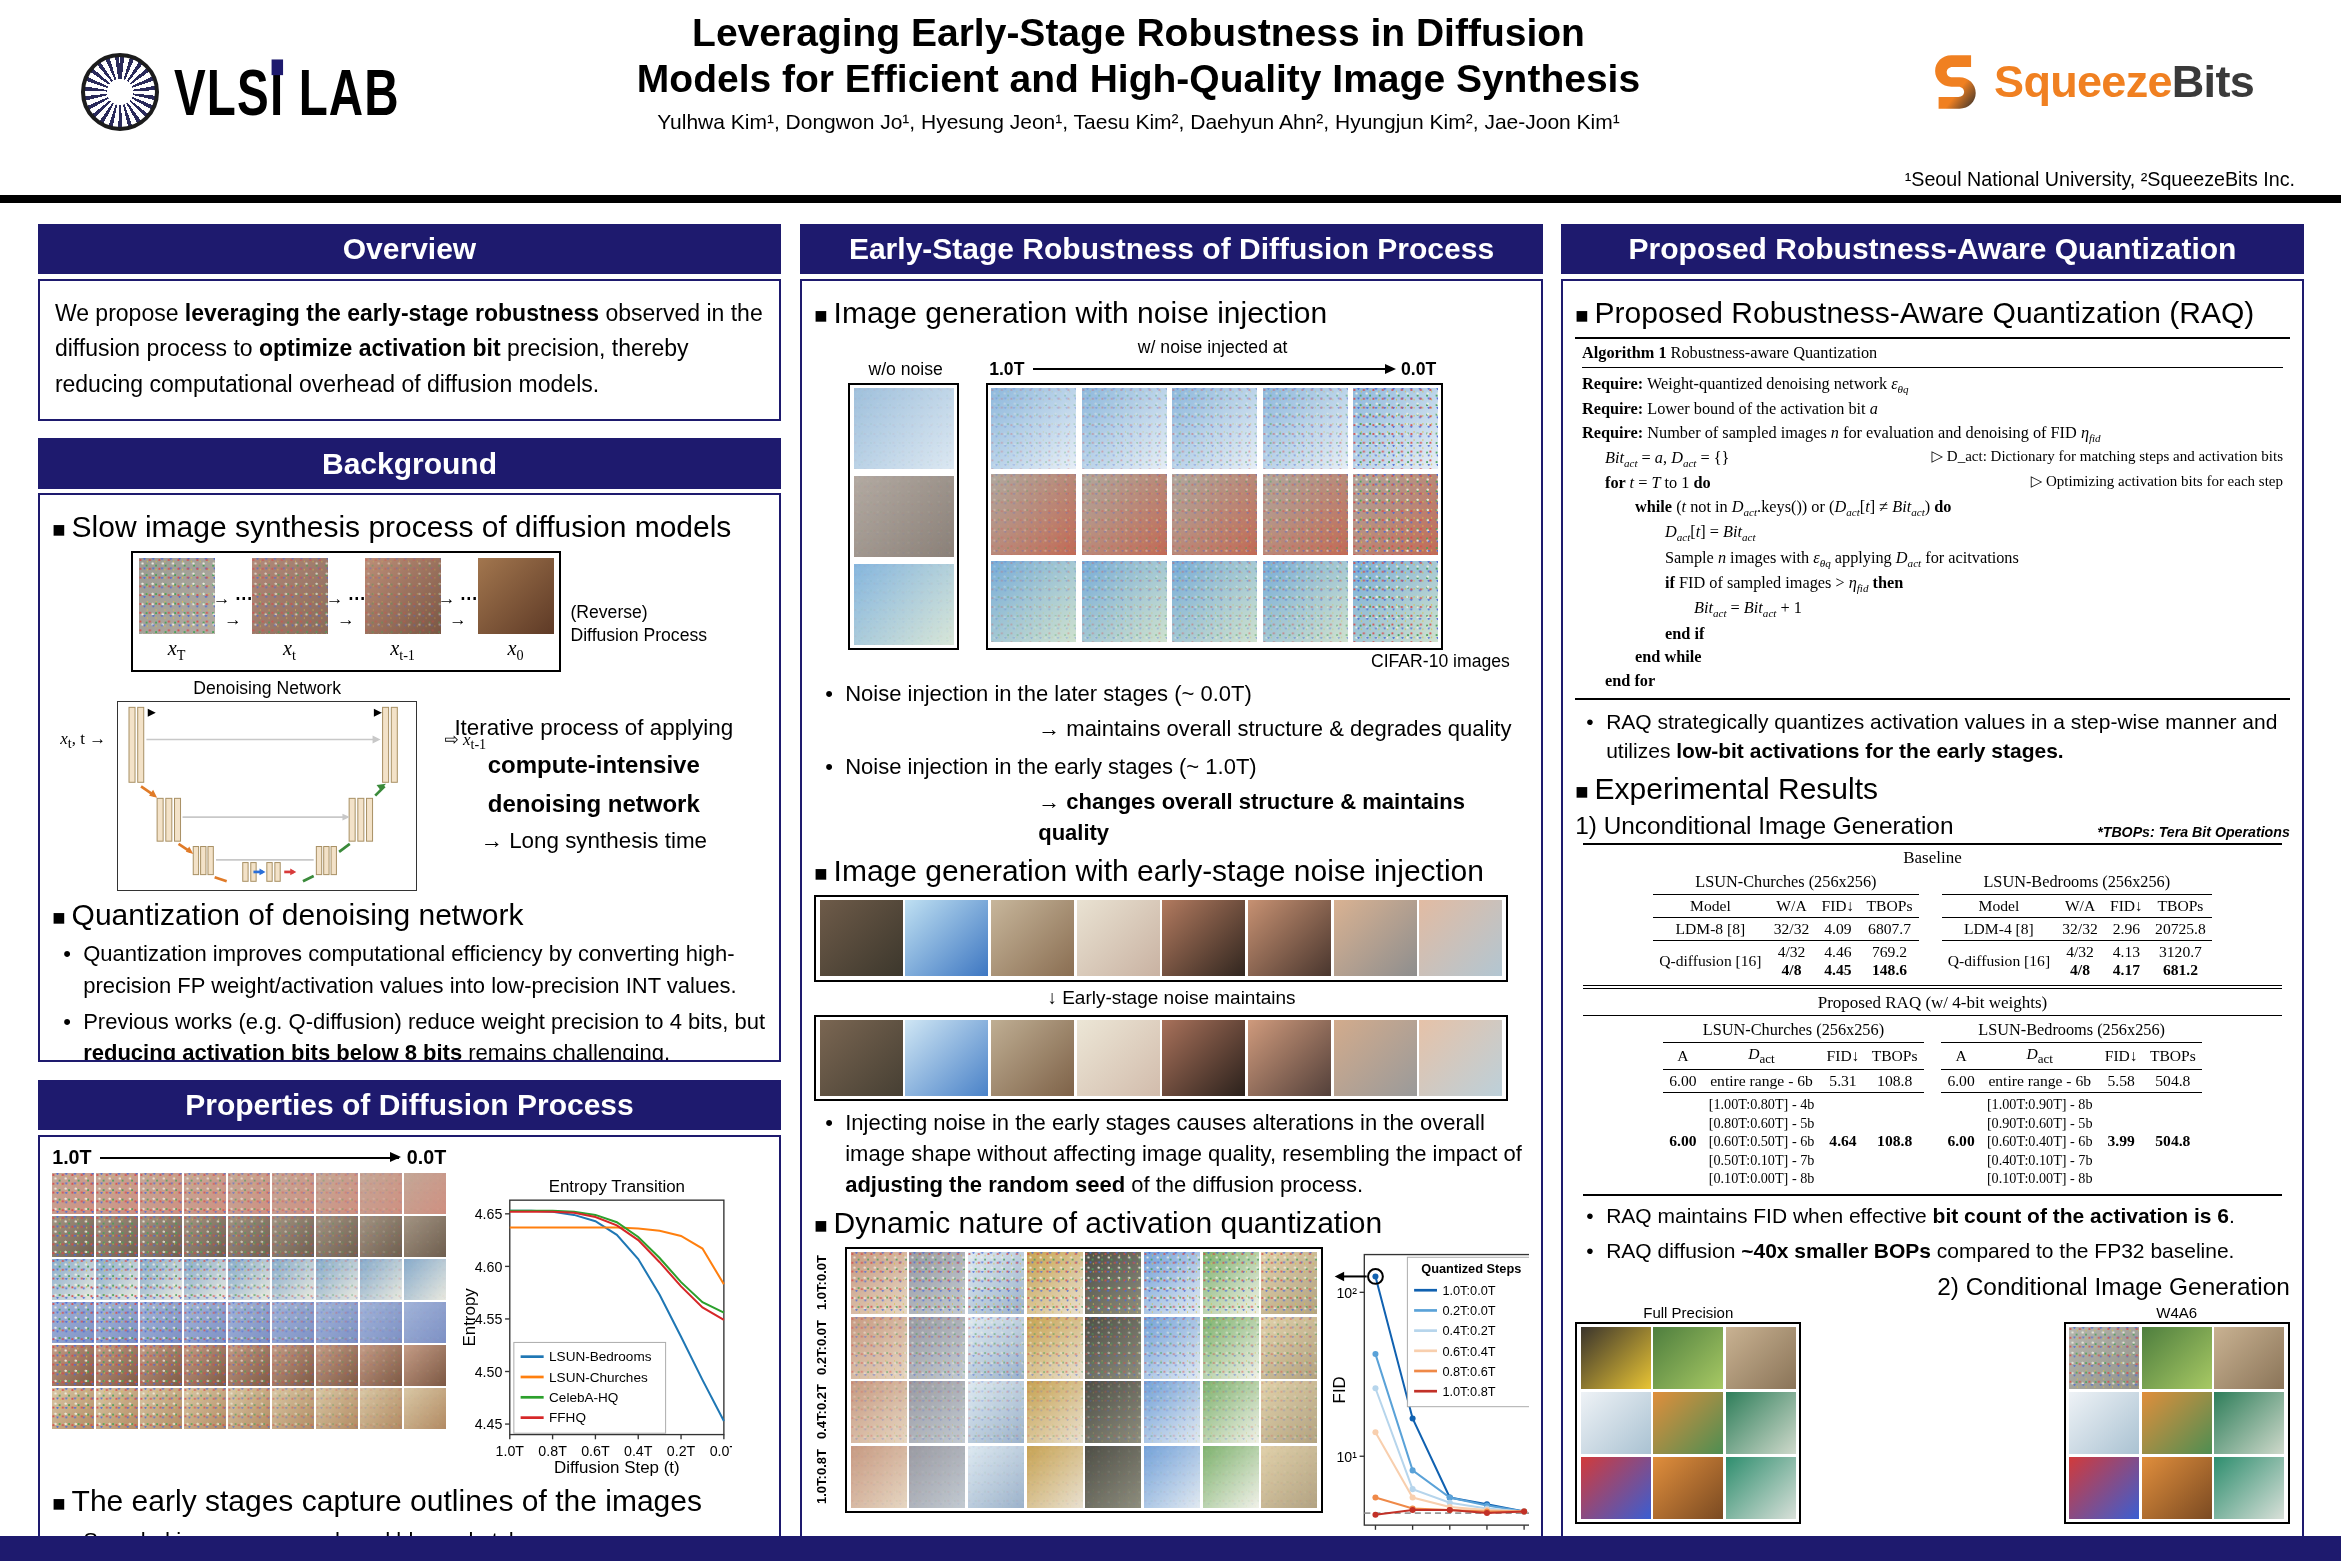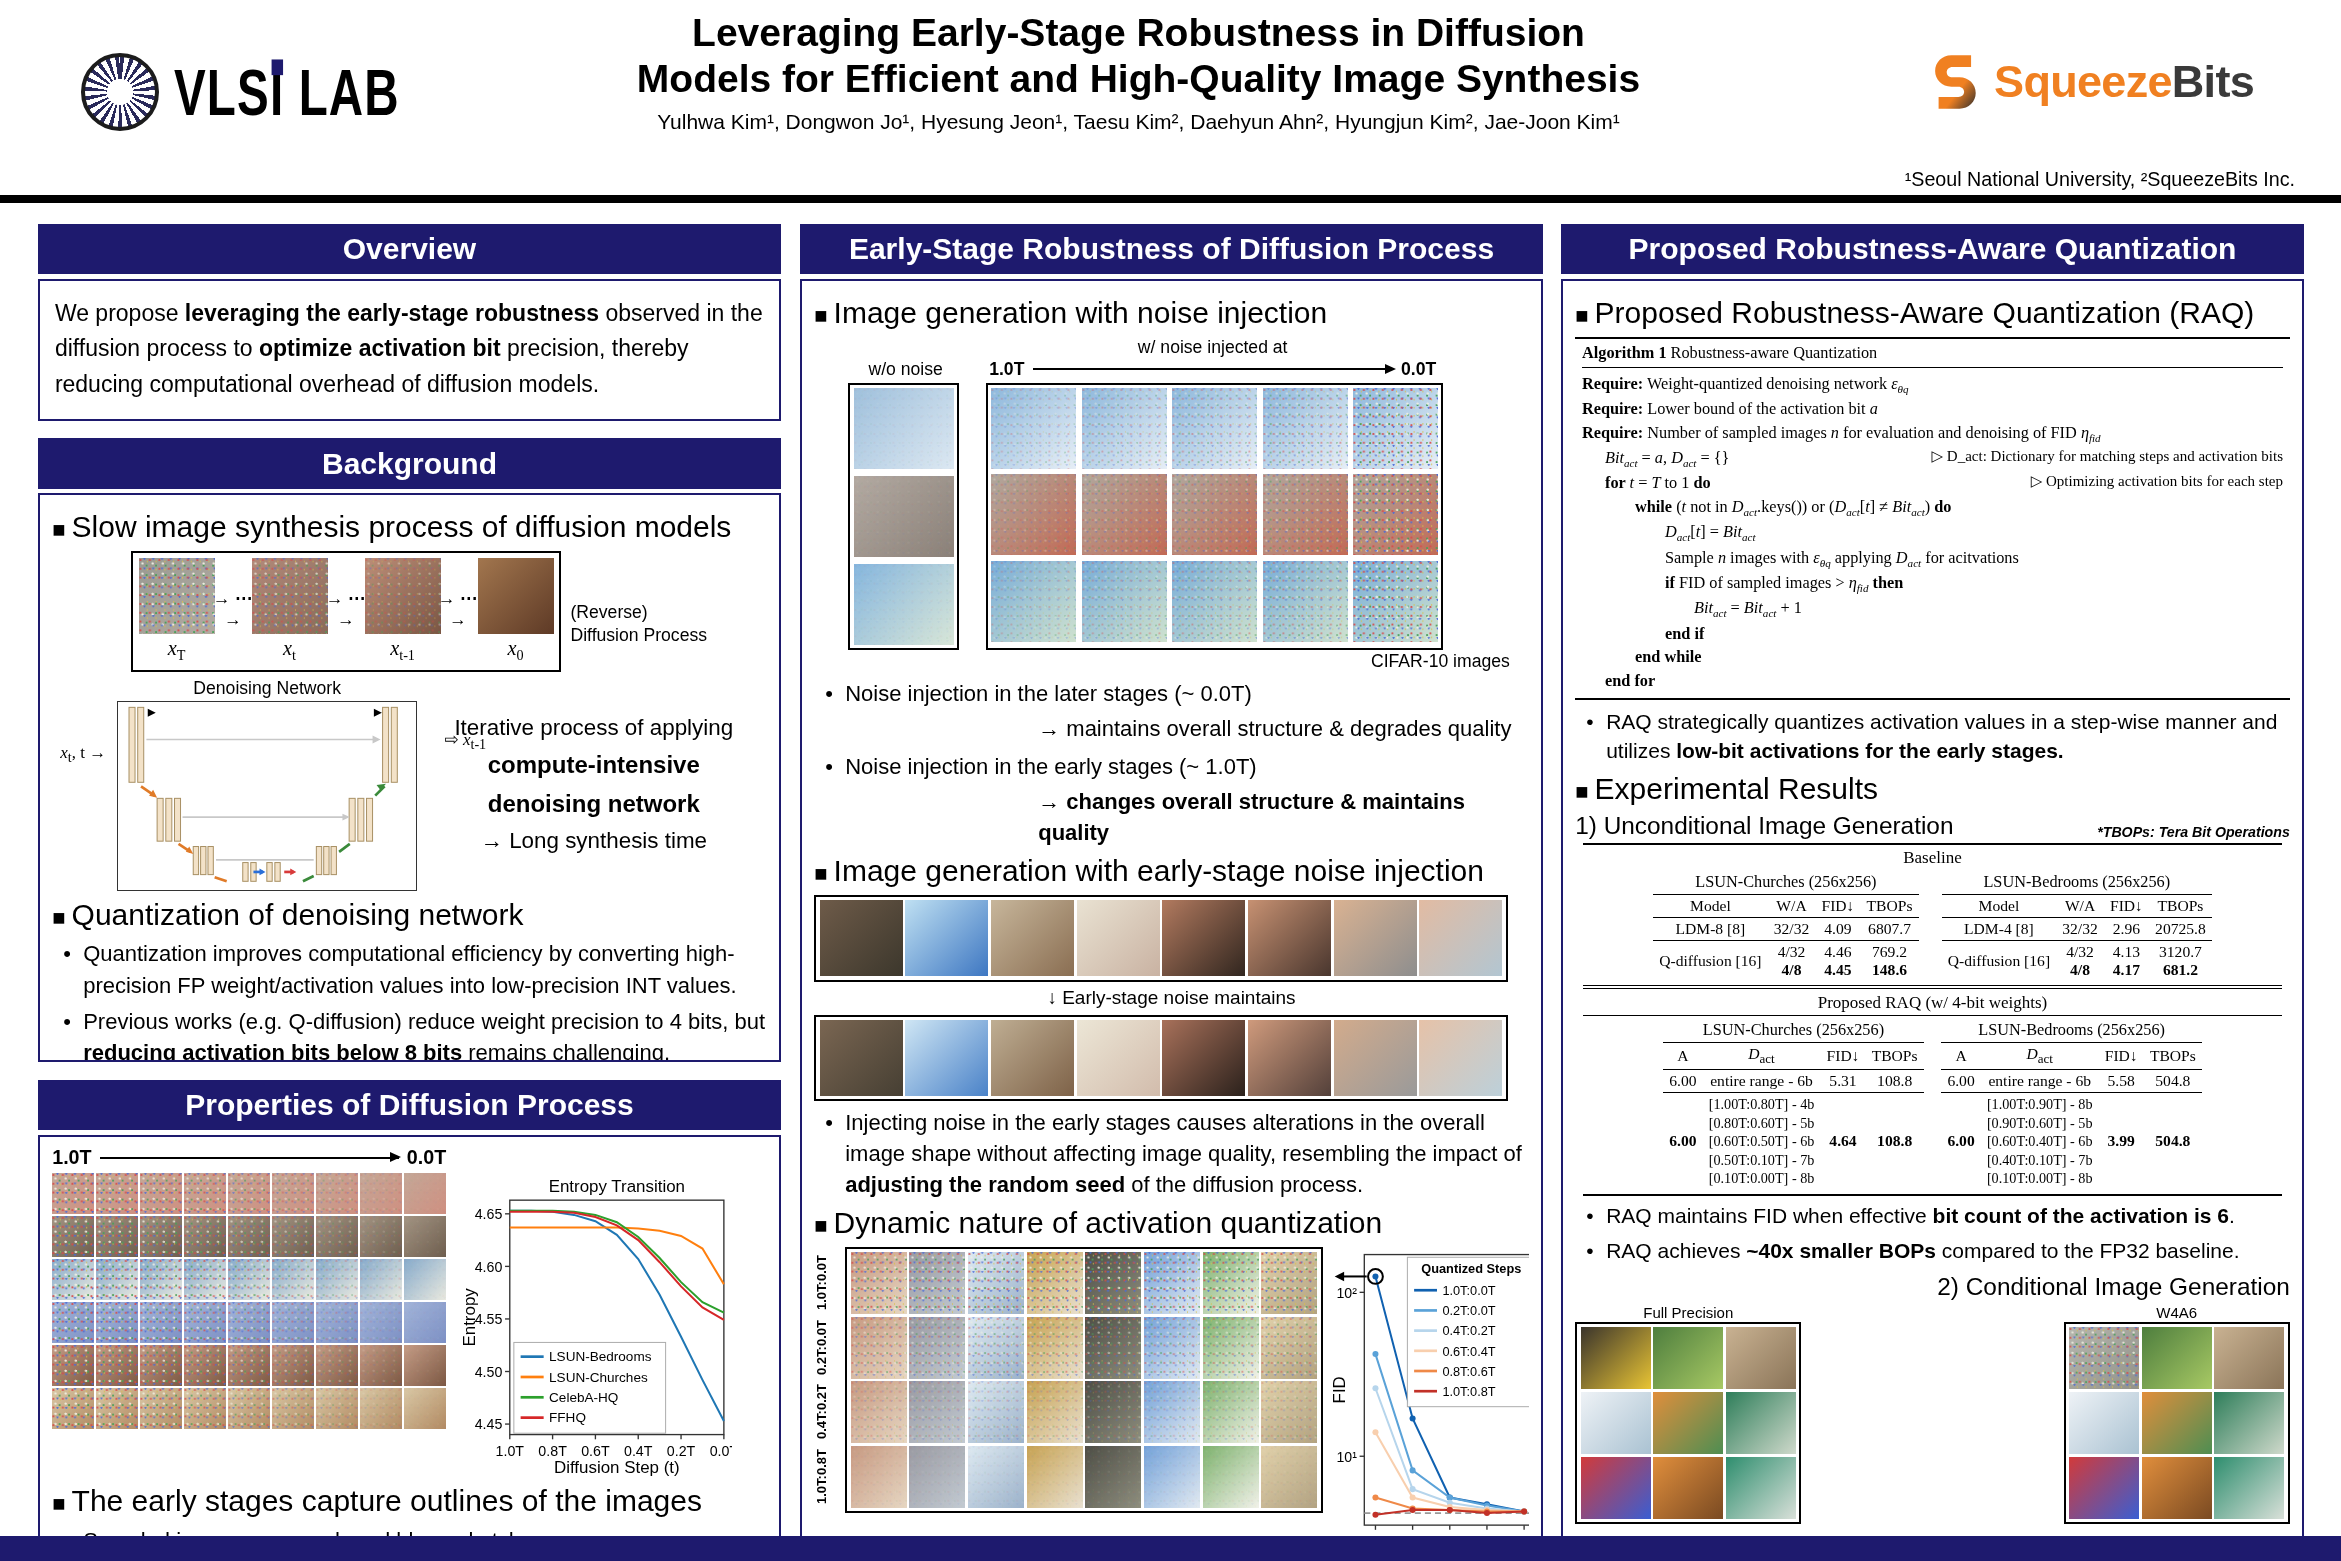--- a/index.html
+++ b/index.html
@@ -48,21 +48,21 @@
   .procbox{position:relative;border:2px solid #000;padding:5.4px;}
   .darr{position:absolute;top:35px;width:49px;text-align:center;font-size:17.6px;font-weight:700;}
   .proclabels{display:grid;grid-template-columns:repeat(4,76px);gap:37px;margin-top:2.7px;}
   .proclabels .mvar{text-align:center;font-family:"Liberation Serif",serif;font-size:20.3px;}
   .mvar i{font-style:italic;}
   .mvar sub{font-size:70%;}
   .revlab{font-size:17.6px;line-height:1.3;padding-bottom:24.4px;}
   .unetrow{display:flex;align-items:center;gap:17.6px;margin:4.1px 0 6.8px 65px;}
   .dlab{font-size:17.6px;text-align:center;margin-bottom:1.4px;}
   .unetbox{position:relative;border:1.4px solid #333;background:#fff;width:298px;height:188px;}
-  .uin{position:absolute;left:-58px;top:41px;font-family:"Liberation Serif",serif;font-size:17px;}
+  .uin{position:absolute;left:-58px;top:27px;font-family:"Liberation Serif",serif;font-size:17px;}
   .uout{position:absolute;right:-70px;top:27px;font-family:"Liberation Serif",serif;font-size:17px;}
   .itxt{text-align:center;font-size:22.4px;line-height:1.6;width:318px;}
   .itxt .b{font-size:24px;}
   
   .parrow{display:flex;align-items:center;gap:8.1px;font-size:19.7px;font-weight:700;}
   .aln{flex:1;height:2px;background:#000;position:relative;}
   .aln::after{content:"";position:absolute;right:-2.7px;top:-4.7px;border-left:11px solid #000;border-top:5.4px solid transparent;border-bottom:5.4px solid transparent;}
   
   .proprow{display:flex;gap:15px;align-items:flex-start;margin-top:4.1px;}
   
@@ -952,21 +952,21 @@
                     </td>
                   <td class="b">3.99</td>
                     <td class="b">504.8</td>
                   </tr>
             </tbody>
               </table>
           </div>
         </div>
 
         <div class="bullet" style="font-size:21px"><span>RAQ maintains FID when effective </span><span class="b">bit count of the activation is 6</span><span>.</span></div>
-        <div class="bullet" style="font-size:21px"><span>RAQ achieves </span><span class="b">~40x smaller BOPs</span><span> compared to the FP32 baseline.</span></div>
+        <div class="bullet" style="font-size:21px"><span>RAQ diffusion </span><span class="b">~40x smaller BOPs</span><span> compared to the FP32 baseline.</span></div>
 
         <div class="sub1" style="margin:6.8px 0 2.7px">2) Conditional Image Generation</div>
         <div class="panels">
           <div class="panel">
             <div class="plabel">Full Precision</div>
             <div class="obox"><div class="imggrid" style="--tw: 70px; --th: 62px; --gp: 2.7px; grid-template-columns: repeat(3, var(--tw));">
                   <div class="tile" style="background: linear-gradient(135deg, rgb(58, 52, 44), rgb(232, 196, 52));"></div>
                   <div class="tile" style="background: linear-gradient(135deg, rgb(78, 126, 62), rgb(168, 201, 100));"></div>
                   <div class="tile" style="background: linear-gradient(135deg, rgb(201, 178, 146), rgb(138, 116, 88));"></div>
                   <div class="tile" style="background: linear-gradient(135deg, rgb(238, 242, 246), rgb(170, 194, 210));"></div>

